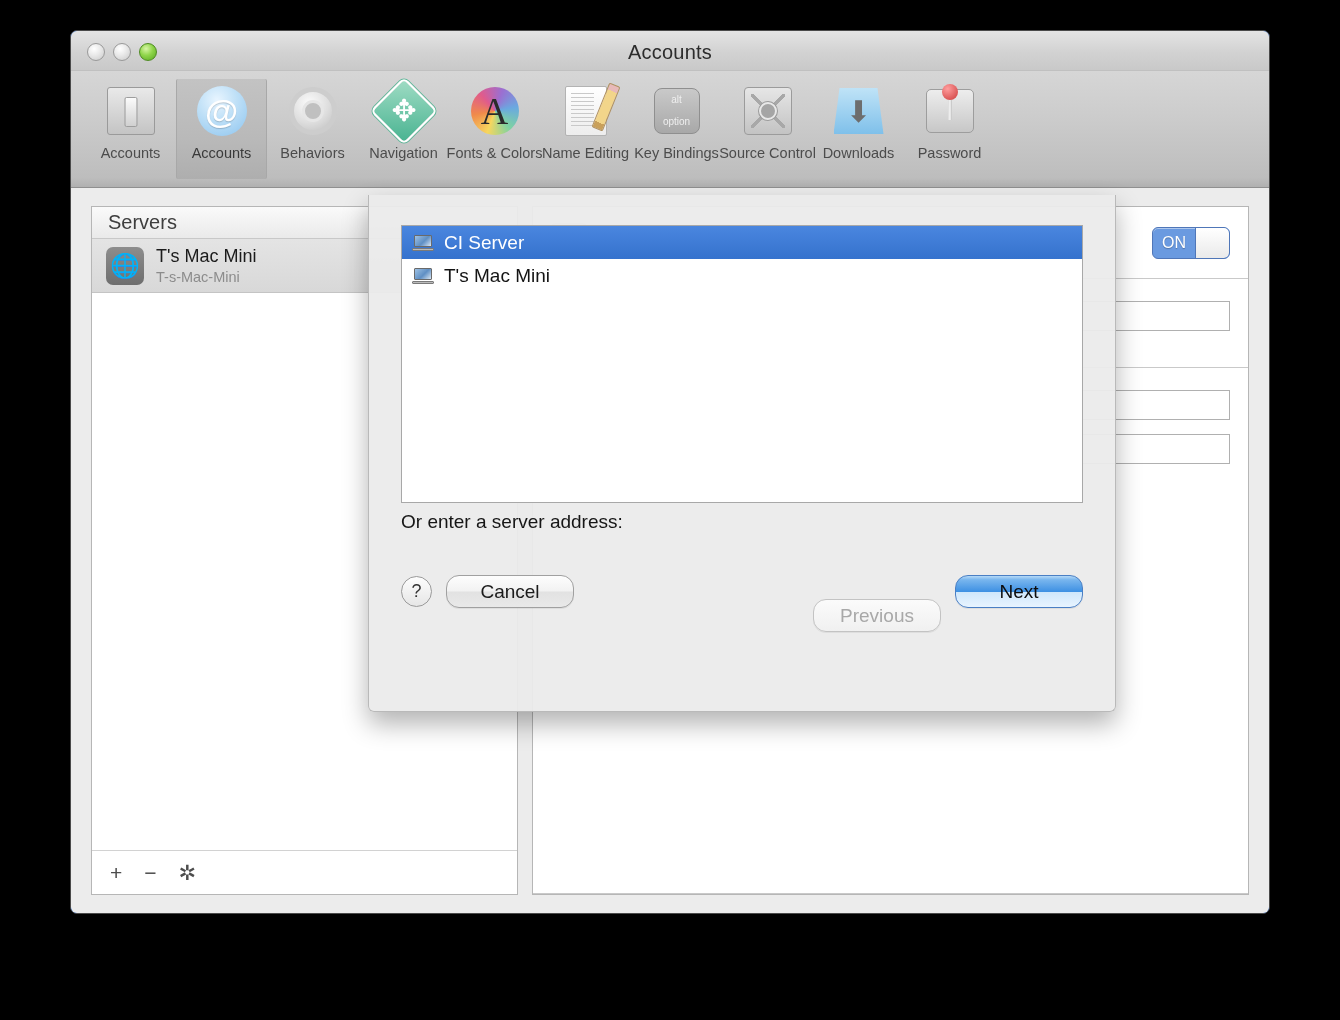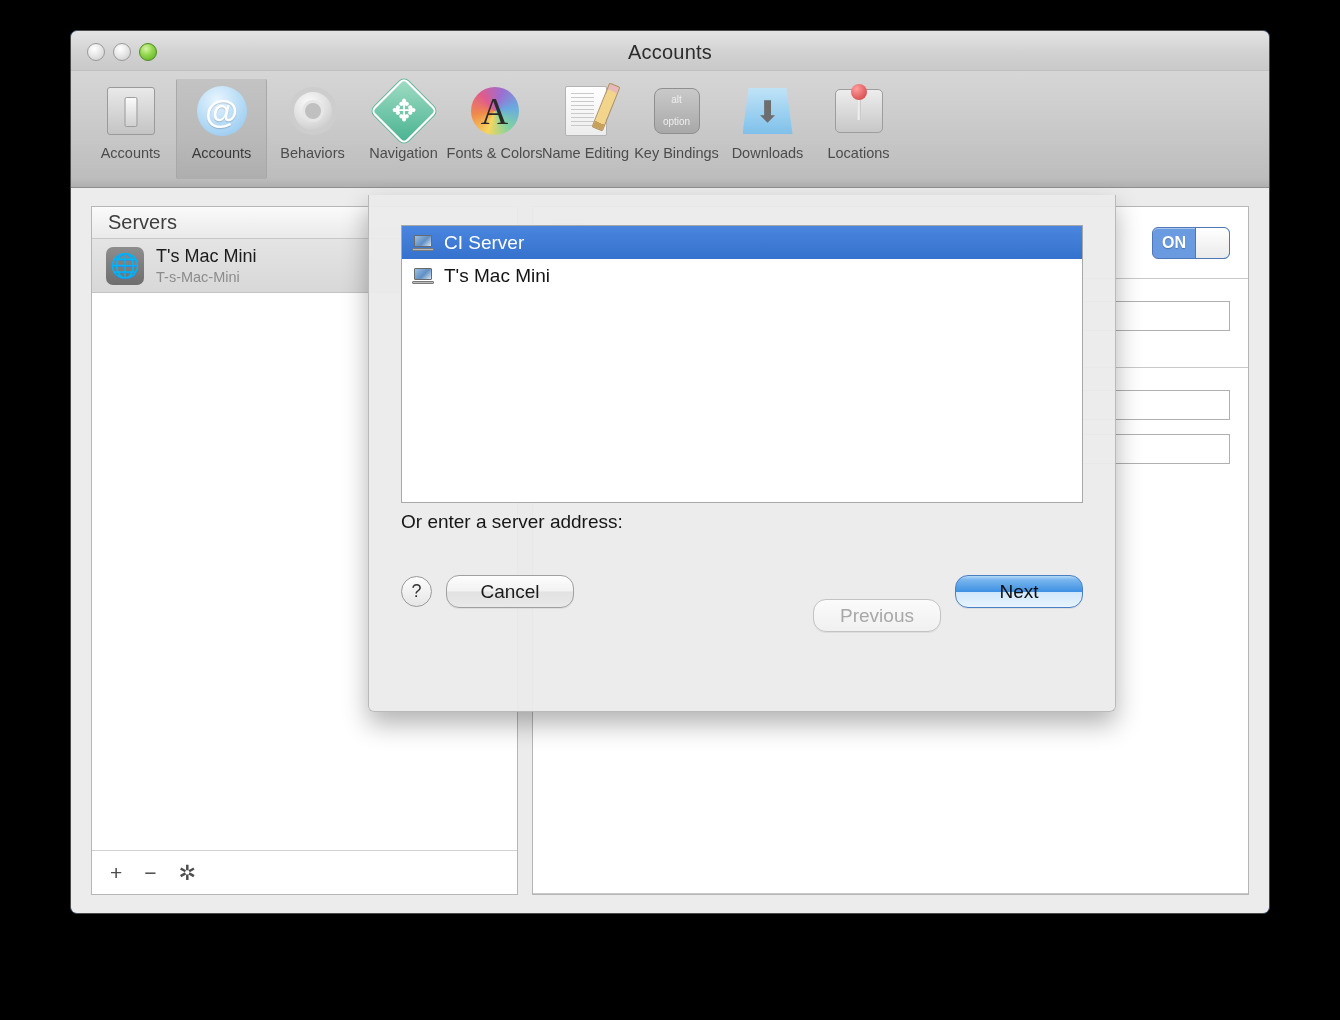--- a/index.html
+++ b/index.html
@@ -313,21 +313,21 @@
   .srv-name { font-size: 20px; font-weight: bold; color:#cfcfcf; }
   .toggle {
     width: 78px; height: 32px; border-radius: 6px;
     border: 1px solid #4f76b8;
     background: #6a9ae0;
     display:flex; align-items:center;
     overflow:hidden;
     box-shadow: inset 0 1px 0 rgba(255,255,255,.45);
   }
   .toggle-label {
-    flex:1; text-align:center; color:#ffffff; font-size:16px; font-weight:bold;
+    flex:1; text-align:center; color:#ffffff; font-size:16px; font-weight:normal;
     text-shadow: 0 1px 1px rgba(0,0,0,.25);
   }
   .toggle-knob {
     width: 34px; height: 100%;
     background: linear-gradient(to bottom,#ffffff,#eaeaea);
     border-left: 1px solid #4f76b8;
     border-radius: 0 5px 5px 0;
   }
 
   .detail-section { padding: 22px 18px; border-bottom: 1px solid #c9c9c9; }
@@ -508,35 +508,43 @@
       <div class="tb-item">
         <span class="tb-icon">
           <span class="ic-keybindings">
             <span>alt</span>
             <span>option</span>
           </span>
         </span>
         <span class="tb-label">Key Bindings</span>
       </div>
 
+      <div class="tb-item">
+        <span class="tb-icon">
+          <span class="ic-sourcecontrol">
+              <span class="spokes"></span>
+            </span>
+        </span>
+        <span class="tb-label">Source Control</span>
+      </div>
 
       <div class="tb-item">
         <span class="tb-icon">
           <span class="ic-downloads">⬇</span>
         </span>
         <span class="tb-label">Downloads</span>
       </div>
 
       <div class="tb-item">
         <span class="tb-icon">
           <span class="ic-locations">
               <span class="pinstem"></span>
             </span>
         </span>
-        <span class="tb-label">Locations</span>
+        <span class="tb-label">Password</span>
       </div>
 
     </div>
 
     <div id="content">
 
       <div id="sidebar">
         <div id="sidebar-header">Servers</div>
         <div id="sidebar-list">
           <div class="server-row">

